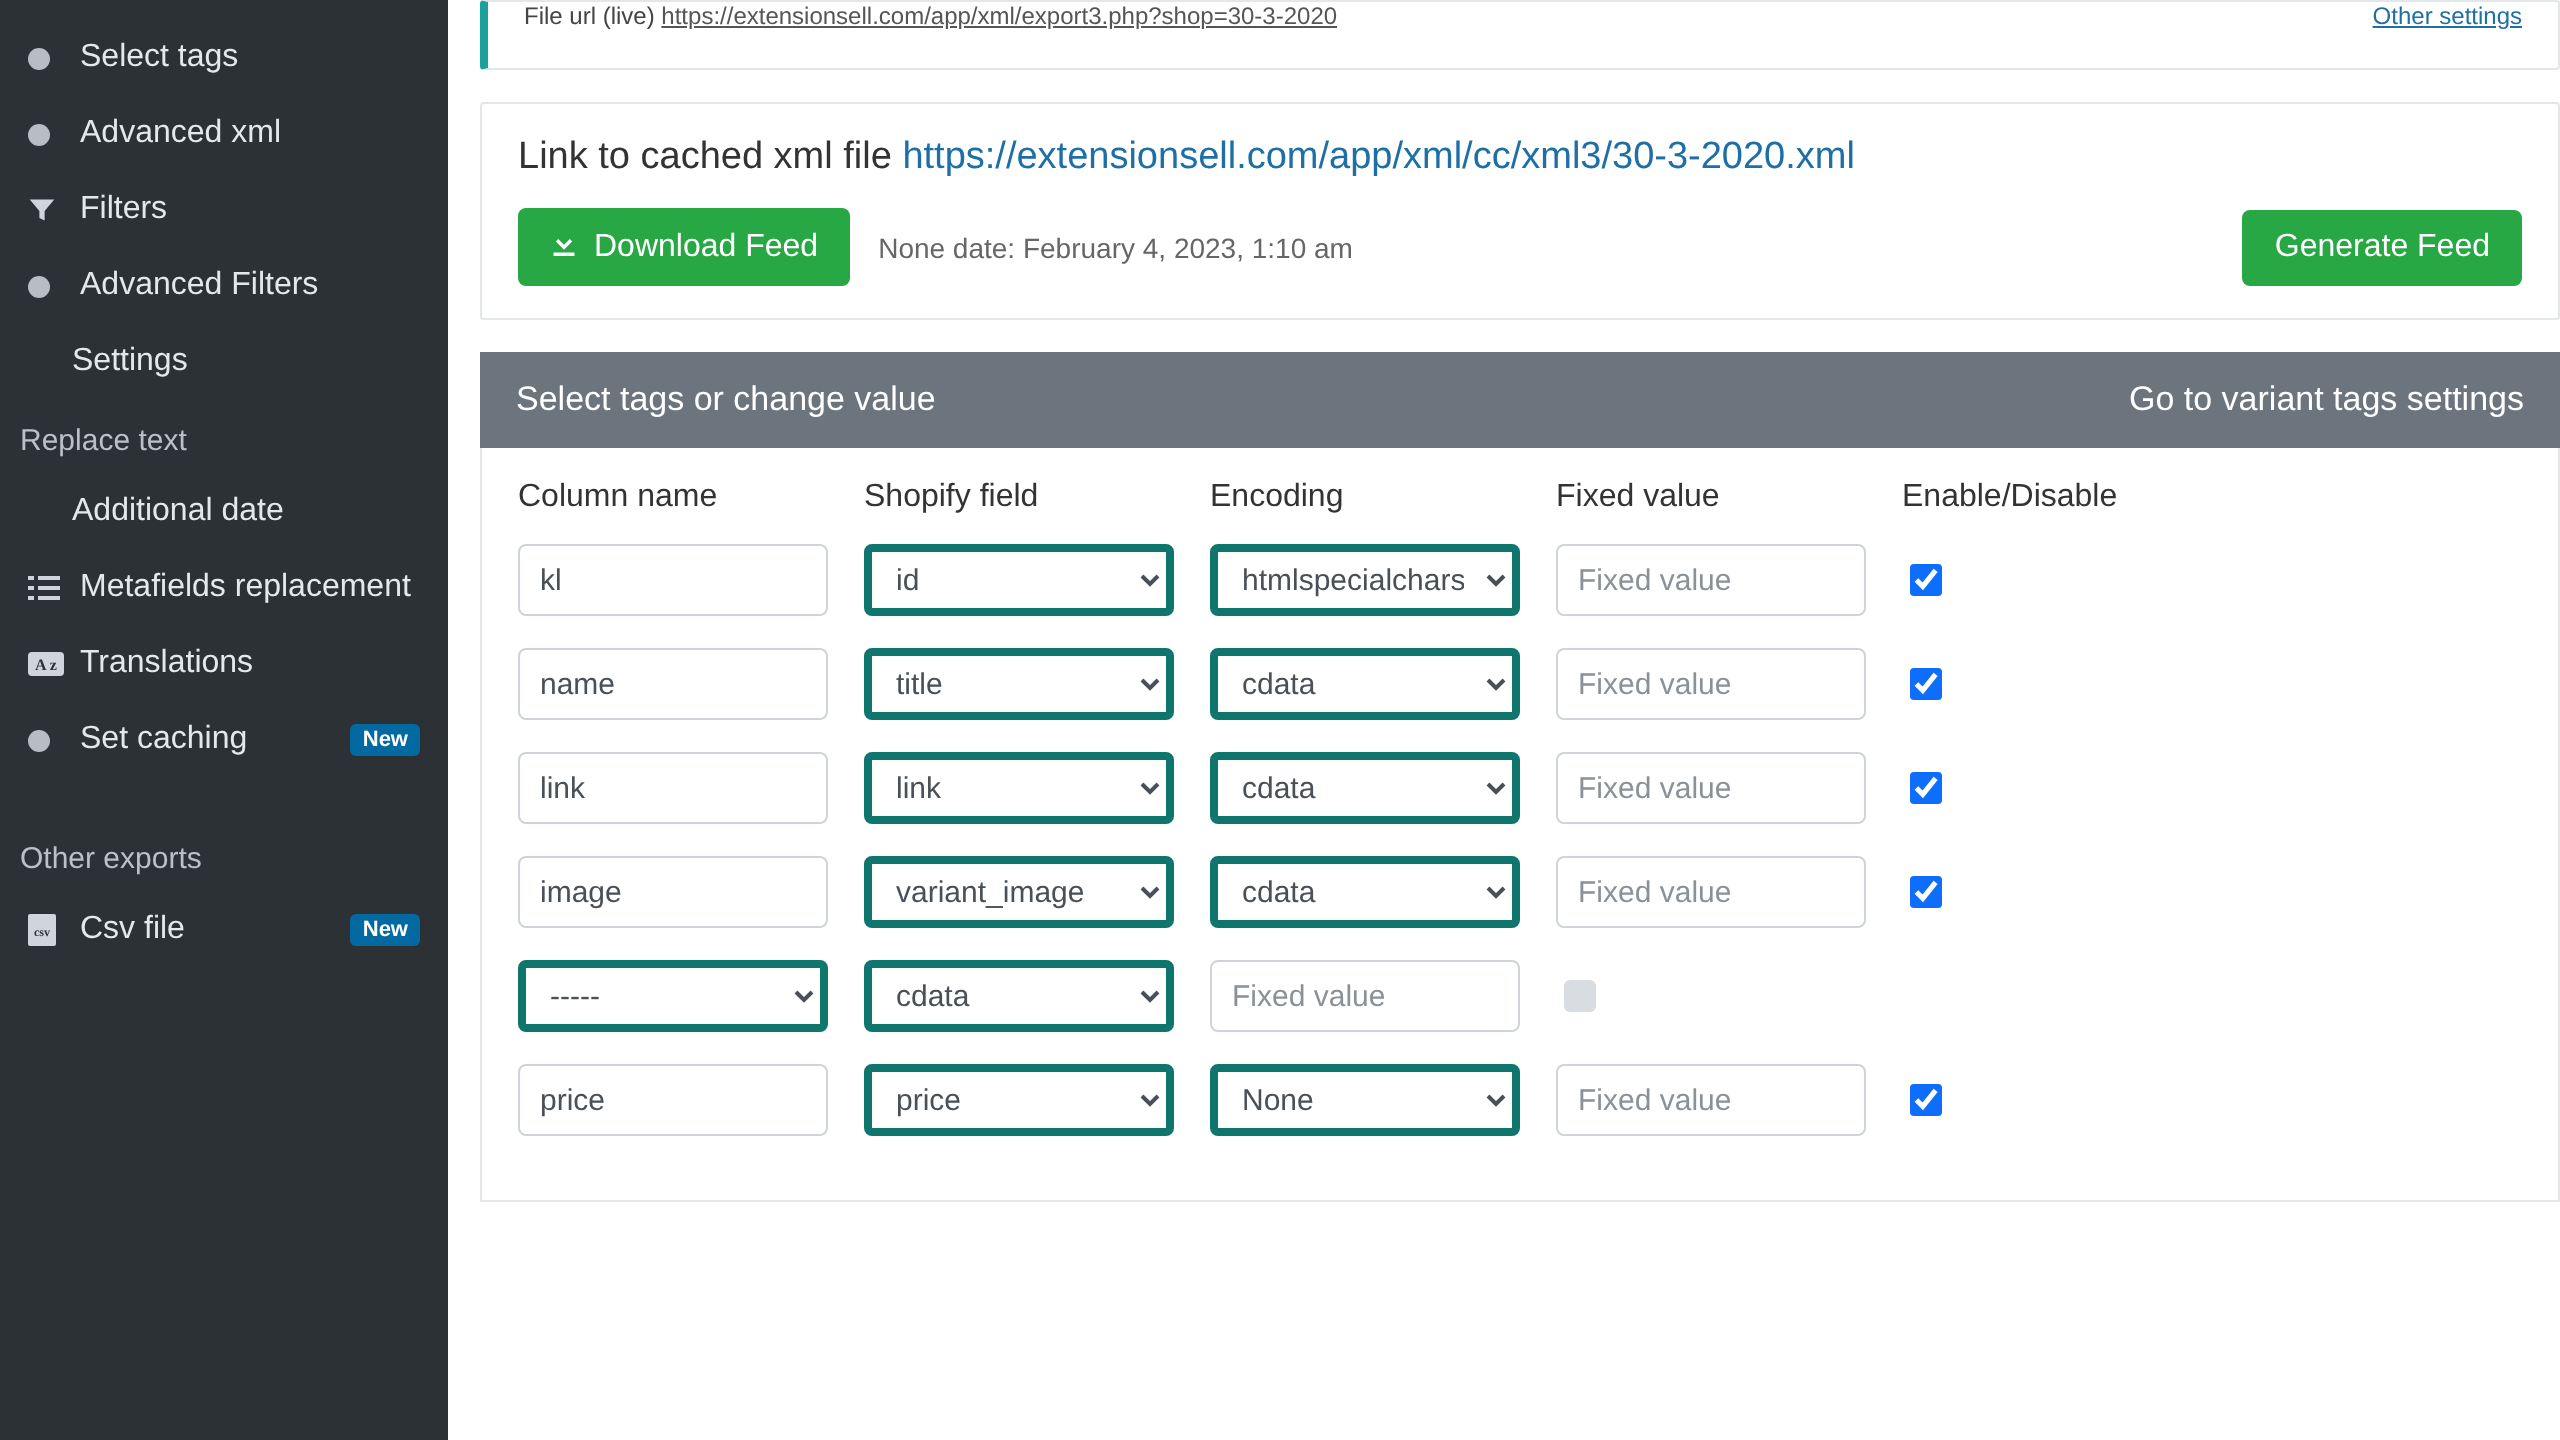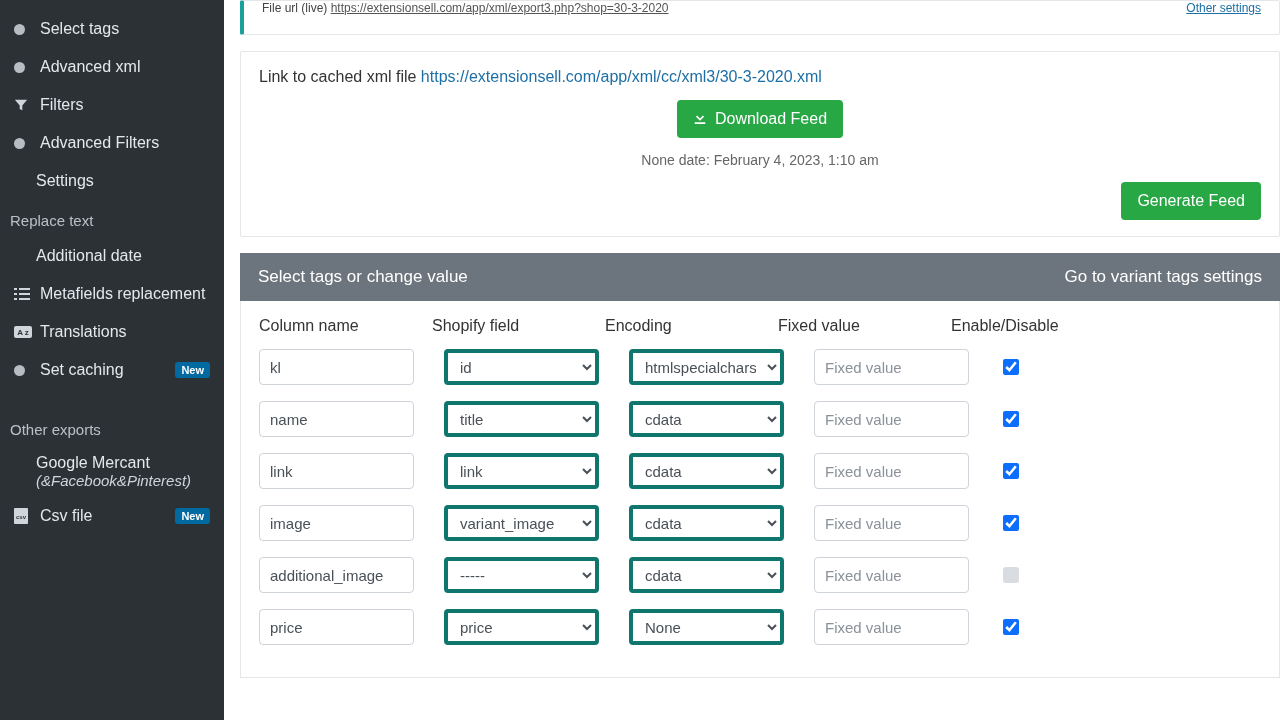--- a/index.html
+++ b/index.html
@@ -1,53 +1,53 @@
 <!DOCTYPE html>
 <html><head>
 <meta charset="utf-8">
 <style>
   * { box-sizing: border-box; margin: 0; padding: 0; }
   body { font-family: -apple-system, "Helvetica Neue", Arial, sans-serif; font-size: 15px; color: #333; background: #fff; width: 1280px; height: 720px; overflow: hidden; }
   .layout { display: flex; height: 100%; }
   .sidebar { width: 224px; background: #2c3136; color: #cfd5db; padding-top: 10px; flex-shrink: 0; }
   .nav-item { display: flex; align-items: center; padding: 10px 14px; cursor: pointer; font-size: 16px; color: #e4e8ec; position: relative; }
-  .nav-icon { width: 26px; display: inline-flex; justify-content: flex-start; align-items: center; }
+  .nav-icon { width: 26px; display: inline-flex; justify-content: flex-start; align-items: center; font-family: Liberation Serif, serif; }
   .nav-item .badge-new { background: #0369a1; color: #fff; font-size: 11px; font-weight: 700; padding: 2px 6px; border-radius: 3px; margin-left: auto; }
   .nav-section { padding: 12px 10px 8px 10px; color: #b9c0c7; font-size: 15px; }
   .nav-item.indent { padding-left: 36px; }
   .circle-icon { width: 11px; height: 11px; border-radius: 50%; background: #b7bdc3; display: inline-block; }
   .filter-icon svg, .list-icon svg, .az-icon svg, .csv-icon svg { fill: #cfd5db; }
 
   .main { flex: 1; background: #fff; padding: 0 0 0 16px; overflow: hidden; }
   .card-live { border: 1px solid #e3e7ea; border-left: 4px solid #1aa19c; border-radius: 2px; padding: 0 18px 0 18px; margin: 0 0 16px 0; position: relative; height: 35px; display: flex; align-items: flex-start; }
   .card-live .row-top { display: flex; justify-content: space-between; width: 100%; font-size: 12px; }
   .file-url-text { color: #444; }
   .file-url-link { color: #555; text-decoration: underline; }
   .other-settings { color: #1d6fa5; text-decoration: underline; cursor: pointer; margin-left: 16px; }
 
   .card-cache { border: 1px solid #e3e7ea; border-radius: 2px; padding: 16px 18px 16px 18px; margin-bottom: 16px; }
-  .cache-link-line { font-size: 16px; margin-bottom: 14px; }
+  .cache-link-line { font-size: 19px; margin-bottom: 14px; }
   .cache-link { color: #1d6fa5; }
-  .cache-actions { display: flex; align-items: center; gap: 14px; flex-direction: column; }
+  .cache-actions { display: flex; align-items: center; gap: 14px; }
   .btn { border: none; border-radius: 4px; padding: 10px 16px; font-size: 16px; cursor: pointer; display: inline-flex; align-items: center; gap: 8px; }
   .btn-green { background: #28a745; color: #fff; }
   .btn-green2 { background: #28a745; color: #fff; margin-left: auto; }
   .file-date { color: #666; font-size: 14px; }
 
   .panel-header { background: #6c757d; color: #fff; display: flex; justify-content: space-between; align-items: center; padding: 14px 18px; font-size: 17px; }
   .panel-header .go-link { color: #fff; cursor: pointer; }
 
   .panel-body { border: 1px solid #e3e7ea; border-top: none; padding: 16px 18px; }
   .tbl-head { display: flex; gap: 18px; margin-bottom: 14px; font-size: 16px; color: #333; }
   .col-name { width: 155px; }
   .col-shop { width: 155px; }
   .col-enc  { width: 155px; }
   .col-fix  { width: 155px; }
   .col-en   { width: 120px; }
-  .tbl-row { display: flex; gap: 30px; align-items: center; margin-bottom: 16px; }
+  .tbl-row { display: flex; gap: 18px; align-items: center; margin-bottom: 16px; }
   .tbl-row input[type=text] { width: 155px; height: 36px; border: 1px solid #ced4da; border-radius: 4px; padding: 0 10px; font-size: 15px; color: #495057; }
   .tbl-row select { width: 155px; height: 36px; border: 4px solid #0f766e; border-radius: 4px; padding: 0 8px; font-size: 15px; color: #495057; background: #fff; }
   .tbl-row input::placeholder { color: #8a9199; }
   .chk { width: 16px; height: 16px; accent-color: #0d6efd; margin-left: 4px; }
   .chk-off { width: 16px; height: 16px; background: #d9dde1; border-radius: 3px; display: inline-block; margin-left: 4px; }
 </style>
 </head>
 <body>
 
 <div class="layout">
@@ -112,24 +112,20 @@
     <div class="nav-item">
       <span class="nav-icon">
           <span class="circle-icon"></span>
         </span>
       <span>Set caching</span>
       <span class="badge-new">New</span>
     </div>
 
     <div class="nav-section" style="margin-top:20px;">Other exports</div>
 
-    <div class="nav-item indent" style="display:block;padding-top:8px;padding-bottom:8px;">
-      <div>Google Mercant</div>
-      <div style="font-style:italic;color:#cfd5db;font-size:15px;">(&amp;Facebook&amp;Pinterest)</div>
-    </div>
     <div class="nav-item">
       <span class="nav-icon csv-icon">
         <svg width="14" height="16" viewBox="0 0 14 16">
             <rect x="0" y="0" width="14" height="16" rx="1" fill="#cfd5db"></rect>
             <text x="7" y="11" font-size="6" text-anchor="middle" fill="#2c3136" font-weight="700">csv</text>
           </svg>
       </span>
       <span>Csv file</span>
       <span class="badge-new">New</span>
     </div>
@@ -204,21 +200,20 @@
             <input type="checkbox" class="chk" checked="" style="">
           </div>
           <div class="tbl-row">
             <input type="text" value="image" style="">
             <select><option>variant_image</option></select>
             <select><option>cdata</option></select>
             <input type="text" placeholder="Fixed value" style="">
             <input type="checkbox" class="chk" checked="" style="">
           </div>
           <div class="tbl-row">
-            <input type="text" value="additional_image" style="">
             <select><option>-----</option></select>
             <select><option>cdata</option></select>
             <input type="text" placeholder="Fixed value" style="">
             <span class="chk-off"></span>
           </div>
           <div class="tbl-row">
             <input type="text" value="price" style="">
             <select><option>price</option></select>
             <select><option>None</option></select>
             <input type="text" placeholder="Fixed value" style="">

